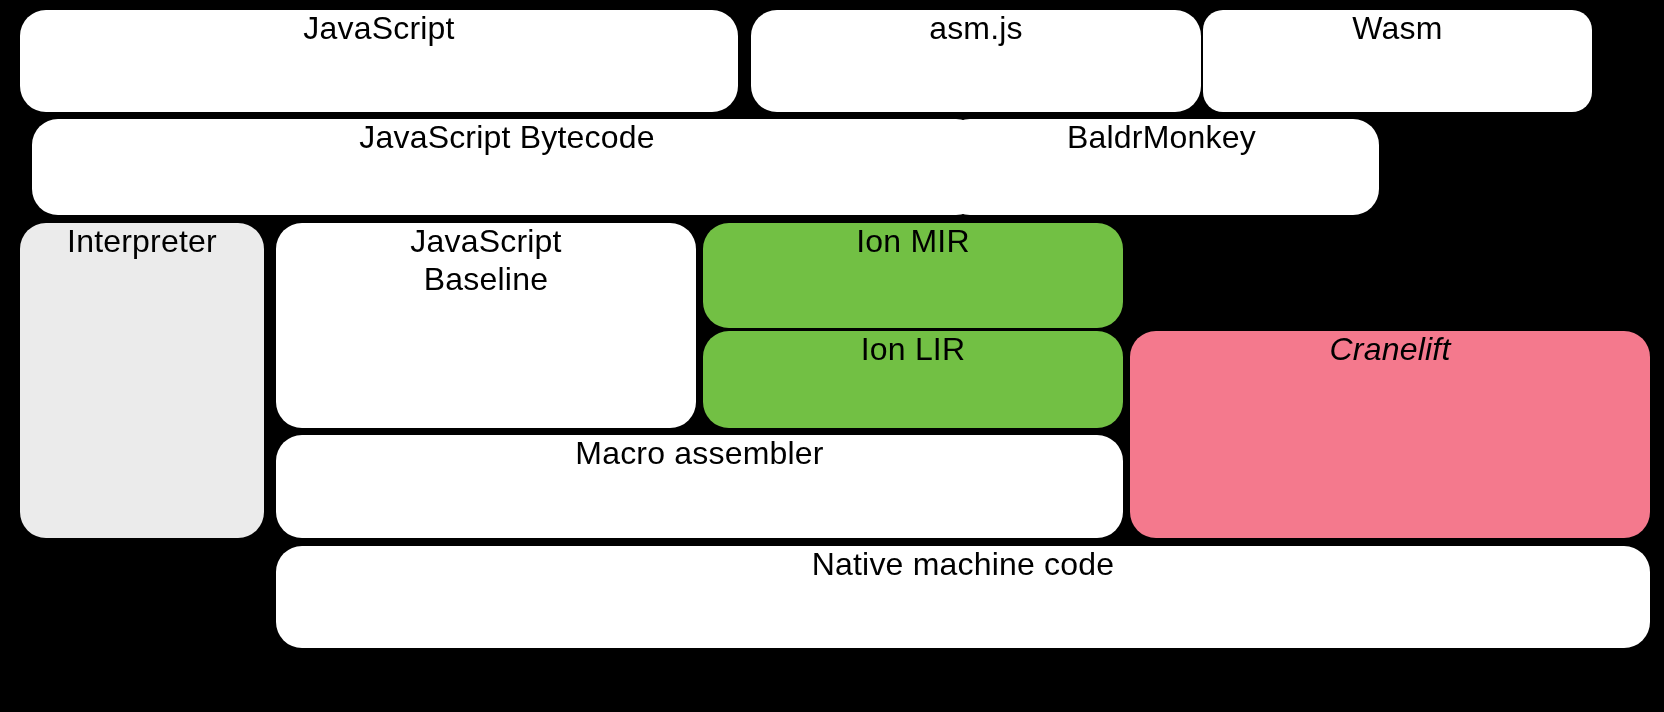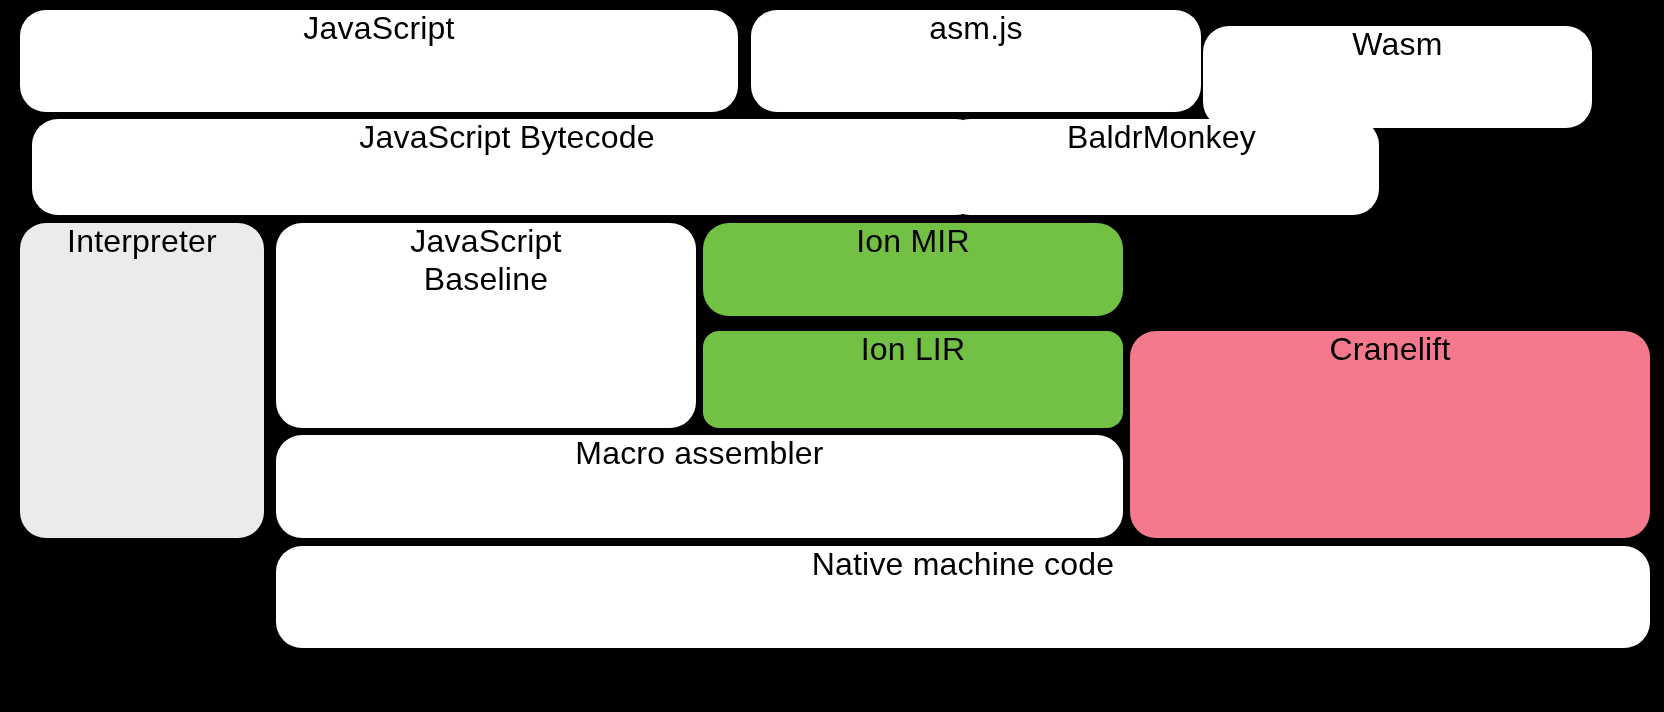--- a/index.html
+++ b/index.html
@@ -39,24 +39,24 @@
   .box.green   { background: #72c044; }
   .box.pink    { background: #f4798d; }
   .box .label  { display: block; padding: 0 10px; }
 </style>
 </head>
 <body>
 
 <div id="diagram" style="background: rgb(0, 0, 0);">
     <div class="box white" style="left: 20px; top: 10px; width: 718px; height: 102px;"><span class="label">JavaScript</span></div>
     <div class="box white" style="left: 745px; top: 10px; width: 450px; height: 102px; margin-left: 6px;"><span class="label">asm.js</span></div>
-    <div class="box white" style="left: 1203px; top: 26px; width: 389px; height: 102px;"><span class="label">Wasm</span></div>
+    <div class="box white" style="left: 1203px; top: 10px; width: 389px; height: 102px; border-radius: 20px;"><span class="label">Wasm</span></div>
     <div class="box white" style="left: 32px; top: 119px; width: 950px; height: 96px;"><span class="label">JavaScript Bytecode</span></div>
     <div class="box white" style="left: 944px; top: 119px; width: 435px; height: 96px;"><span class="label">BaldrMonkey</span></div>
     <div class="box grey" style="left: 20px; top: 223px; width: 244px; height: 315px;"><span class="label">Interpreter</span></div>
     <div class="box white" style="left: 276px; top: 223px; width: 420px; height: 205px;"><span class="label">JavaScript
 Baseline</span></div>
-    <div class="box green" style="left: 703px; top: 223px; width: 420px; height: 93px;"><span class="label">Ion MIR</span></div>
-    <div class="box green" style="left: 703px; top: 331px; width: 420px; height: 97px; border-radius: 16px;"><span class="label">Ion LIR</span></div>
-    <div class="box pink" style="left: 1130px; top: 331px; width: 520px; height: 207px;"><span class="label">Cranelift</span></div>
+    <div class="box green" style="left: 703px; top: 223px; width: 420px; height: 105px;"><span class="label">Ion MIR</span></div>
+    <div class="box green" style="left: 703px; top: 331px; width: 420px; height: 97px;"><span class="label">Ion LIR</span></div>
+    <div class="box pink" style="left: 1130px; top: 331px; width: 520px; height: 207px; font-style: italic;"><span class="label">Cranelift</span></div>
     <div class="box white" style="left: 276px; top: 546px; width: 1374px; height: 102px;"><span class="label">Native machine code</span></div>
     <div class="box white" style="left: 276px; top: 435px; width: 847px; height: 103px;"><span class="label">Macro assembler</span></div>
   </div>
 
 </body></html>

